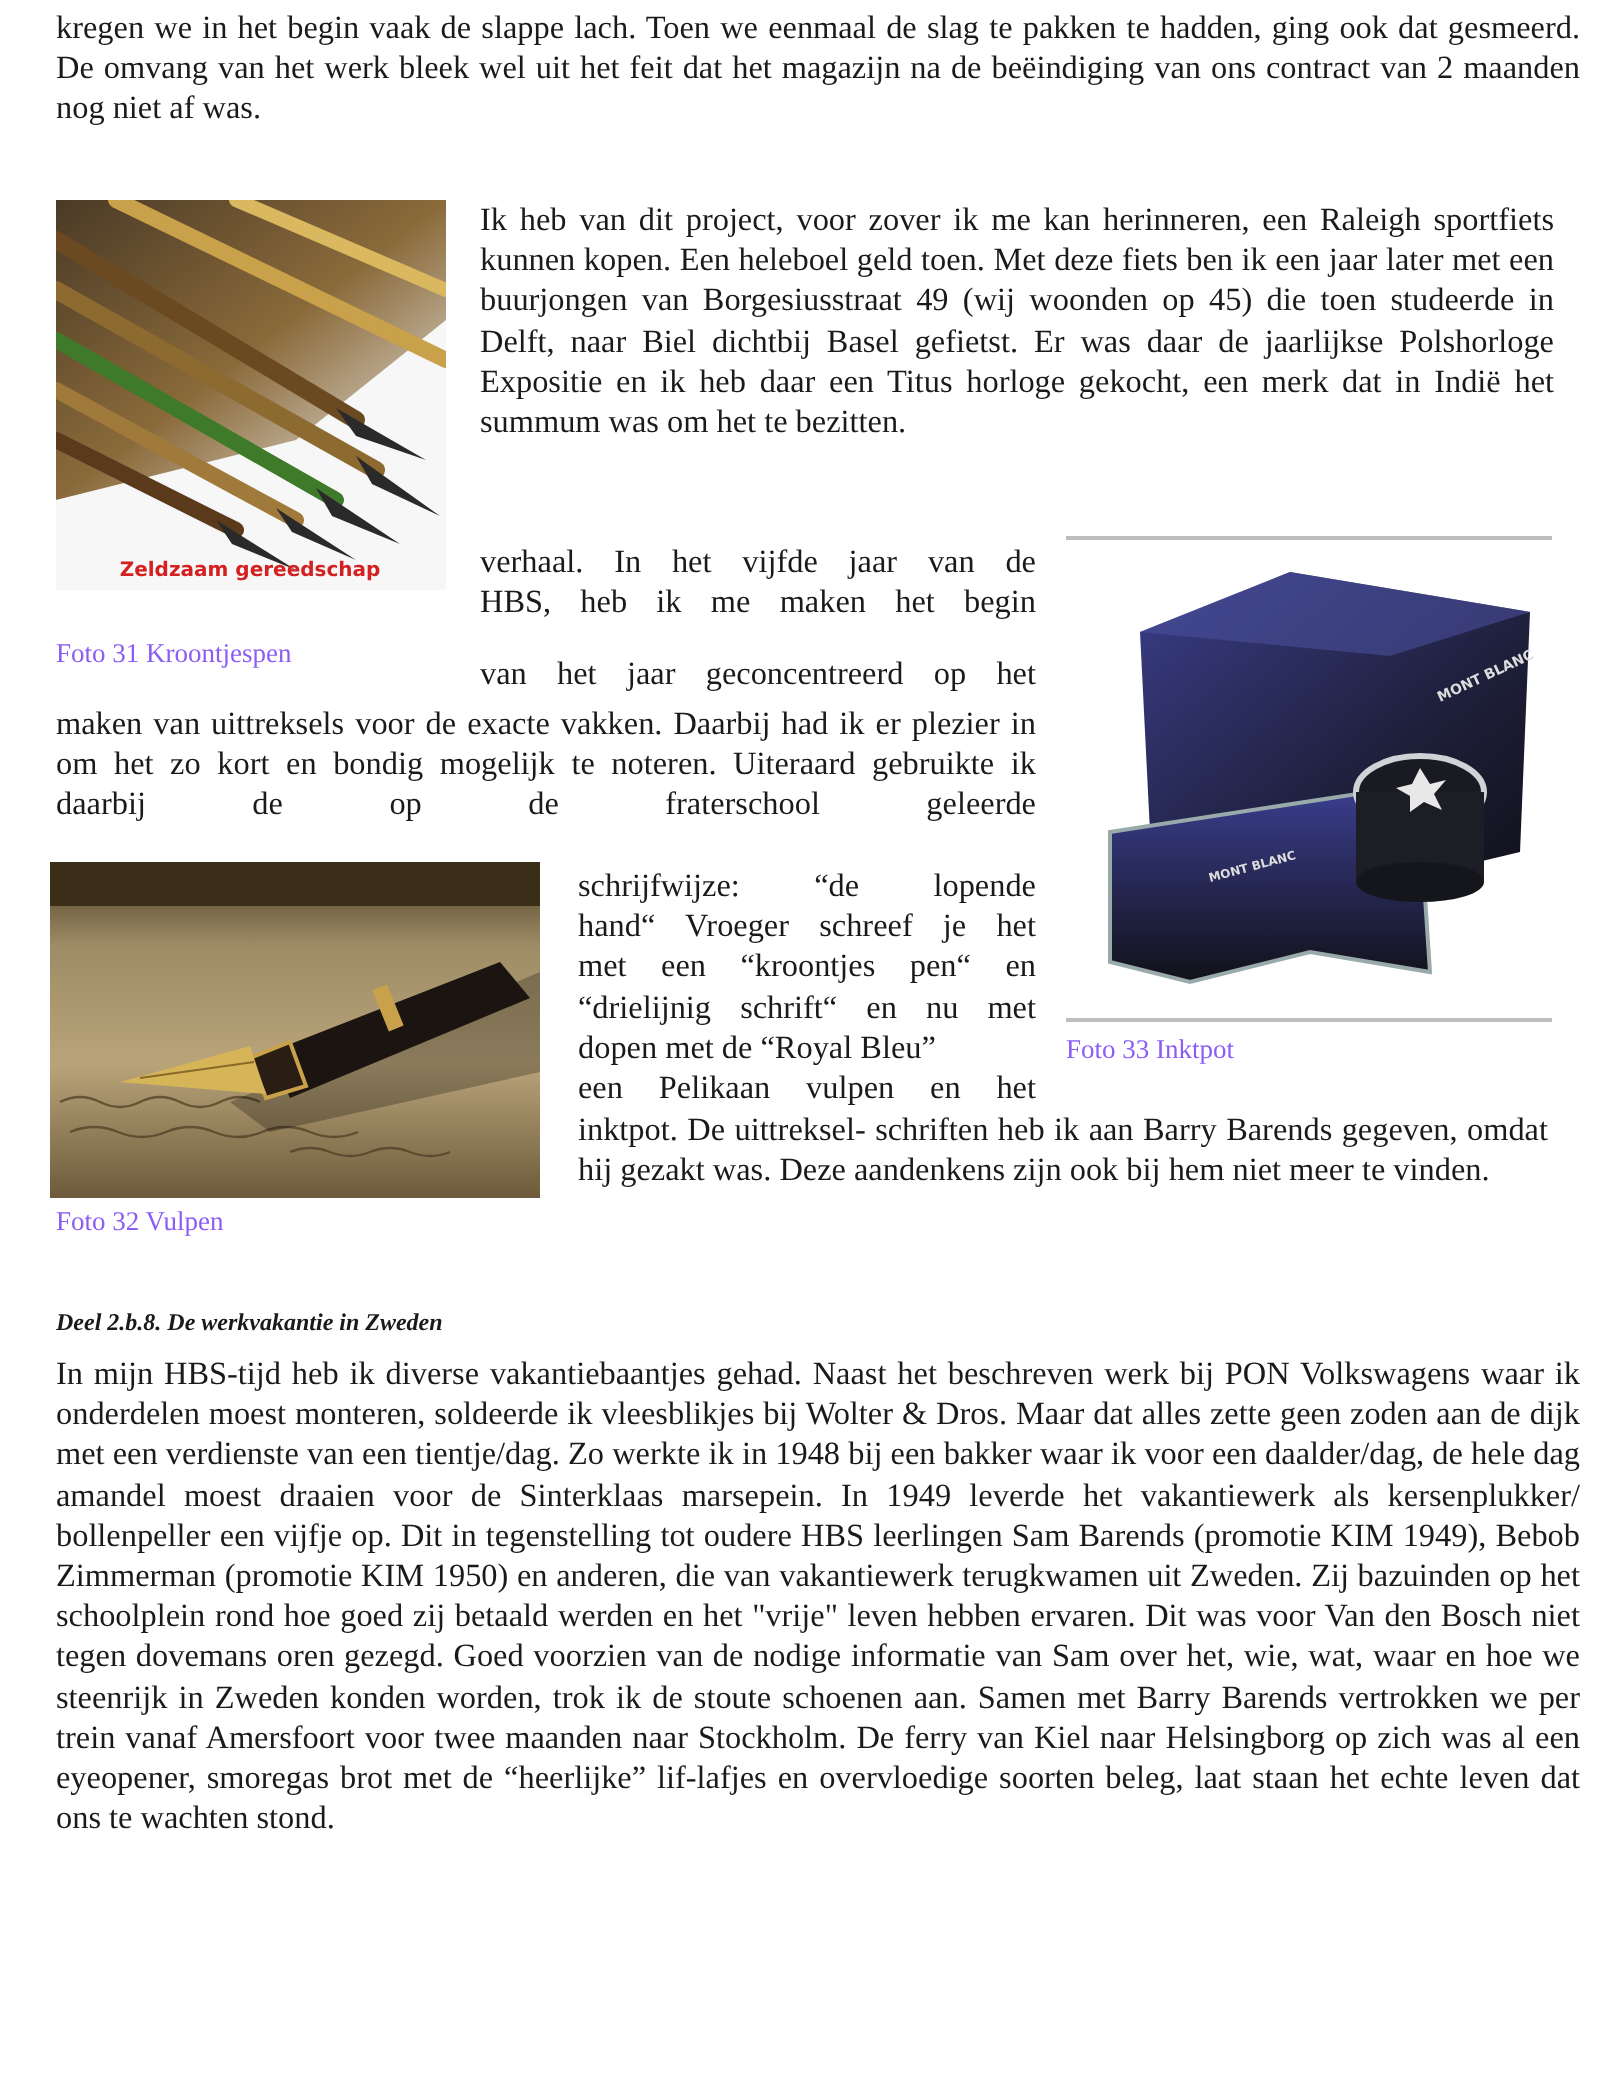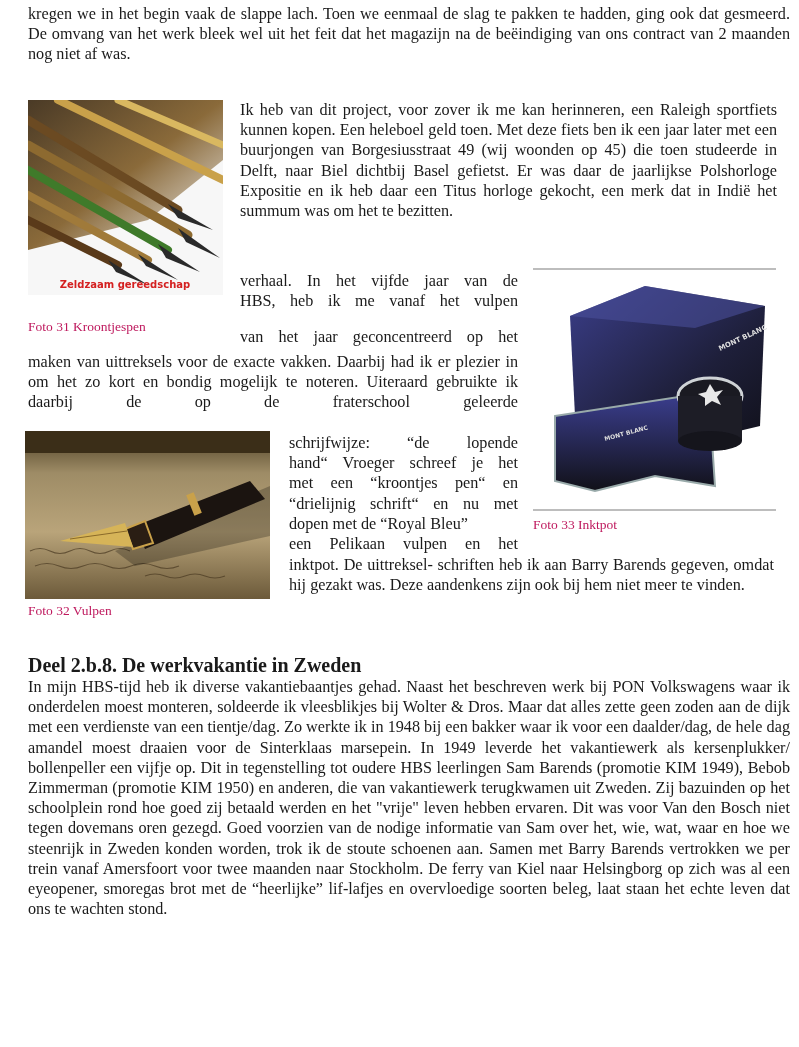--- a/index.html
+++ b/index.html
@@ -4,22 +4,22 @@
 <style>
   html, body { margin: 0; padding: 0; background: #ffffff; }
   body {
     width: 799px; height: 1047px; position: relative; overflow: hidden;
     font-family: "Liberation Serif", "DejaVu Serif", serif;
     color: #1a1a1a;
   }
   .page { position: absolute; left: 0; top: 0; width: 799px; height: 1047px; }
   .txt { font-size: 16.2px; line-height: 20.2px; text-align: justify; position: absolute; margin: 0; }
   .last { text-align-last: left; }
-  .caption { position: absolute; font-size: 13.5px; color: #be185d; margin: 0; }
-  .heading { position: absolute; font-weight: bold; font-size: 20px; margin: 0; }
+  .caption { position: absolute; font-size: 13.5px; color: #8b5cf6; margin: 0; }
+  .heading { position: absolute; font-style: italic; font-weight: bold; font-size: 12px; margin: 0; }
   .img { position: absolute; overflow: hidden; }
   .hr { position: absolute; height: 2px; background: #bdbdbd; }
 </style>
 </head>
 <body>
 
 <div class="page">
 
   <p class="txt last" style="left:28px; top:4px; width:762px;">kregen we in het begin vaak de slappe lach. Toen we eenmaal de slag te pakken te hadden, ging ook dat gesmeerd. De omvang van het werk bleek wel uit het feit dat het magazijn na de beëindiging van ons contract van 2 maanden nog niet af was.</p>
 
@@ -52,21 +52,21 @@
       </g>
       <text x="97" y="188" text-anchor="middle" font-family="DejaVu Sans, sans-serif" font-weight="bold" font-size="10" fill="#d42020">Zeldzaam gereedschap</text>
     </svg>
   </div>
   <p class="caption" style="left:28px; top:319px;">Foto 31 Kroontjespen</p>
 
   <p class="txt last" style="left:240px; top:100px; width:537px;">Ik heb van dit project, voor zover ik me kan herinneren, een Raleigh sportfiets kunnen kopen. Een heleboel geld toen. Met deze fiets ben ik een jaar later met een buurjongen van Borgesiusstraat 49 (wij woonden op 45) die toen studeerde in Delft, naar Biel dichtbij Basel gefietst. Er was daar de jaarlijkse Polshorloge Expositie en ik heb daar een Titus horloge gekocht, een merk dat in Indië het summum was om het te bezitten.</p>
 
   <div style="position:absolute; left:240px; top:271px; width:278px;">
     <p class="txt" style="position:relative; width:278px; text-align-last:justify;">verhaal. In het vijfde jaar van de</p>
-    <p class="txt" style="position:relative; width:278px; text-align-last:justify;">HBS, heb ik me vanaf het vulpen</p>
+    <p class="txt" style="position:relative; width:278px; text-align-last:justify;">HBS, heb ik me maken het begin</p>
     <p class="txt" style="position:relative; width:278px; text-align-last:justify;margin-top:16px;">van het jaar geconcentreerd op het</p>
   </div>
 
   <p class="txt" style="left:28px; top:352px; width:490px; text-align-last:justify;">maken van uittreksels voor de exacte vakken. Daarbij had ik er plezier in om het zo kort en bondig mogelijk te noteren. Uiteraard gebruikte ik daarbij de op de fraterschool geleerde</p>
 
   <div class="hr" style="left:533px; top:268px; width:243px;"></div>
   <div class="img" style="left:535px; top:276px; width:240px; height:228px; background:#fff;">
     <svg width="240" height="228" viewBox="0 0 240 228">
       <defs>
         <linearGradient id="box" x1="0" y1="0" x2="1" y2="1">

